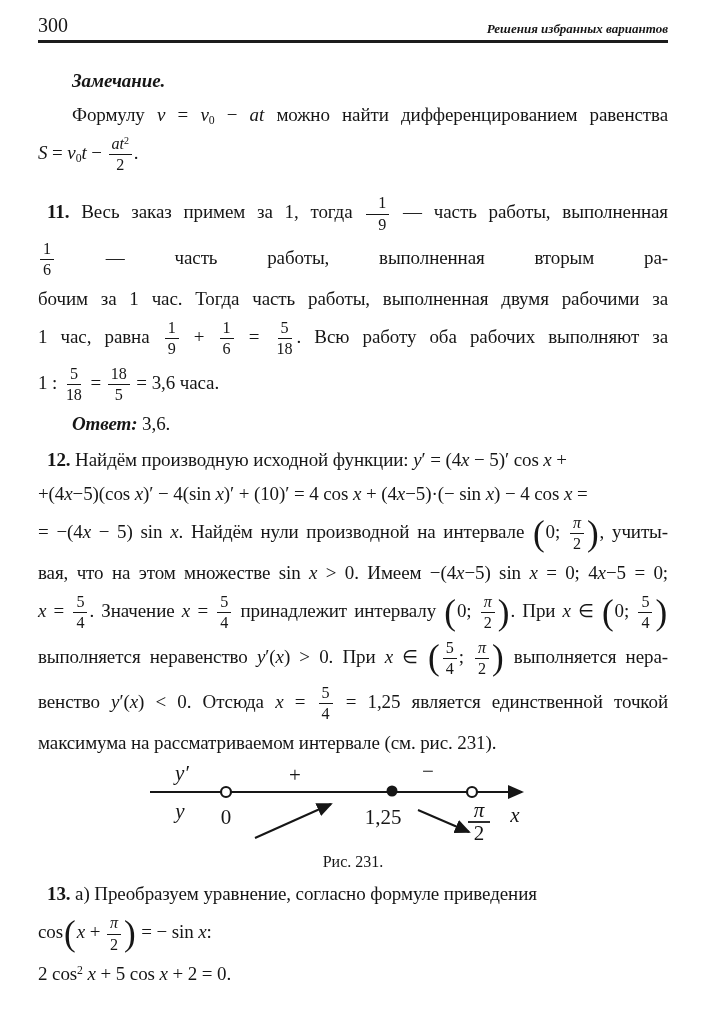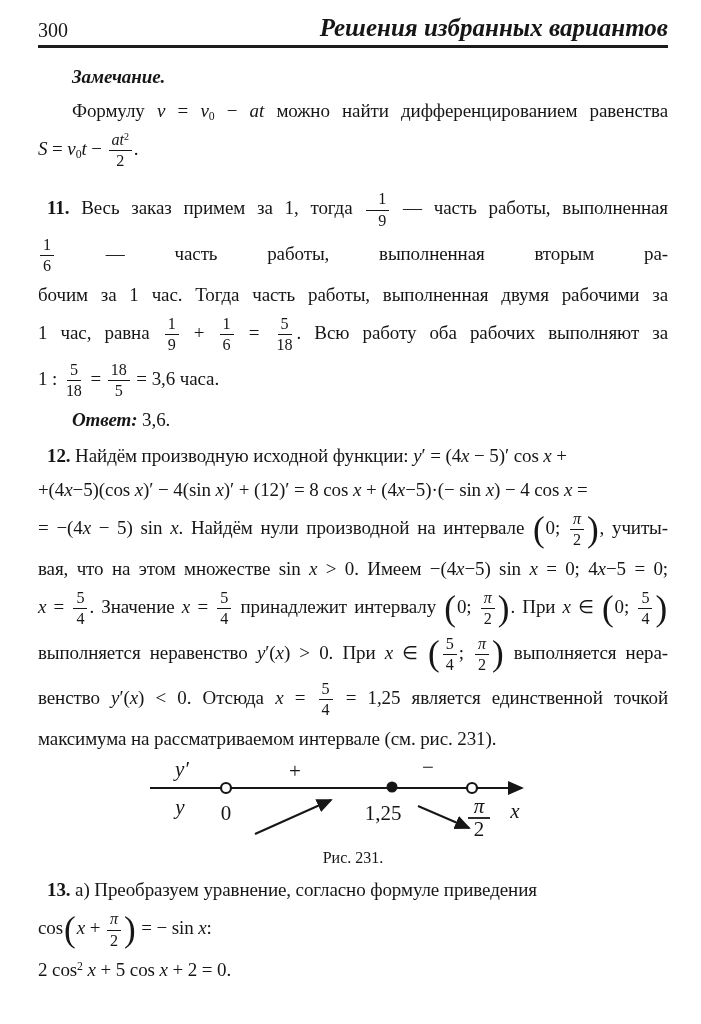--- a/index.html
+++ b/index.html
@@ -7,22 +7,22 @@
     width:701px;height:1024px;background:#ffffff;color:#161616;
     font-family:"Liberation Serif","DejaVu Serif",serif;
     overflow:hidden;
   }
   .page{box-sizing:border-box;width:701px;height:818px;padding:14px 33px 0 38px;}
   header{
     display:flex;justify-content:space-between;align-items:flex-end;
     border-bottom:3px solid #1c1c1c;padding-bottom:3px;
   }
   .pageno{font-size:20px;}
-  .running{font-style:italic;font-weight:bold;font-size:25px;}
-  main{margin-top:12px;font-size:19px;}
+  .running{font-style:italic;font-weight:bold;font-size:13px;}
+  main{margin-top:21px;font-size:19px;}
   .line{line-height:34px;text-align:left;letter-spacing:-0.1px;}
   .justify{text-align:justify;text-align-last:justify;}
   .ind1{text-indent:34px;}
   .ind2{text-indent:9px;}
   .gap{margin-top:14px;}
   .gap-sm{margin-top:2px;}
   .it{font-style:italic;}
   .bd{font-weight:bold;}
   .sup{font-size:0.62em;vertical-align:0.55em;line-height:0;}
   .sub{font-size:0.62em;vertical-align:-0.25em;line-height:0;}
@@ -76,21 +76,21 @@
           </span><span>. Всю работу оба рабочих выполняют за</span></div>
         <div class="line"><span>1 : </span><span class="frac">
             <span class="fn"><span>5</span></span>
             <span class="fd"><span>18</span></span>
           </span><span> = </span><span class="frac">
             <span class="fn"><span>18</span></span>
             <span class="fd"><span>5</span></span>
           </span><span> = 3,6 часа.</span></div>
         <div class="line ind1"><span class="bd it">Ответ:</span><span> 3,6.</span></div>
         <div class="line ind2 gap-sm"><span class="bd">12.</span><span> Найдём производную исходной функции: </span><span class="it">y</span><span>′ = (4</span><span class="it">x</span><span> − 5)′ cos </span><span class="it">x</span><span> +</span></div>
-        <div class="line"><span>+(4</span><span class="it">x</span><span>−5)(cos </span><span class="it">x</span><span>)′ − 4(sin </span><span class="it">x</span><span>)′ + (12)′ = 8 cos </span><span class="it">x</span><span> + (4</span><span class="it">x</span><span>−5)·(− sin </span><span class="it">x</span><span>) − 4 cos </span><span class="it">x</span><span> =</span></div>
+        <div class="line"><span>+(4</span><span class="it">x</span><span>−5)(cos </span><span class="it">x</span><span>)′ − 4(sin </span><span class="it">x</span><span>)′ + (10)′ = 4 cos </span><span class="it">x</span><span> + (4</span><span class="it">x</span><span>−5)·(− sin </span><span class="it">x</span><span>) − 4 cos </span><span class="it">x</span><span> =</span></div>
         <div class="line justify"><span>= −(4</span><span class="it">x</span><span> − 5) sin </span><span class="it">x</span><span>. Найдём нули производной на интервале </span><span class="bigp">(</span><span>0; </span><span class="frac">
             <span class="fn"><span class="it">π</span></span>
             <span class="fd"><span>2</span></span>
           </span><span class="bigp">)</span><span>, учиты-</span></div>
         <div class="line justify"><span>вая, что на этом множестве sin </span><span class="it">x</span><span> &gt; 0. Имеем −(4</span><span class="it">x</span><span>−5) sin </span><span class="it">x</span><span> = 0; 4</span><span class="it">x</span><span>−5 = 0;</span></div>
         <div class="line justify"><span class="it">x</span><span> = </span><span class="frac">
             <span class="fn"><span>5</span></span>
             <span class="fd"><span>4</span></span>
           </span><span>. Значение </span><span class="it">x</span><span> = </span><span class="frac">
             <span class="fn"><span>5</span></span>

